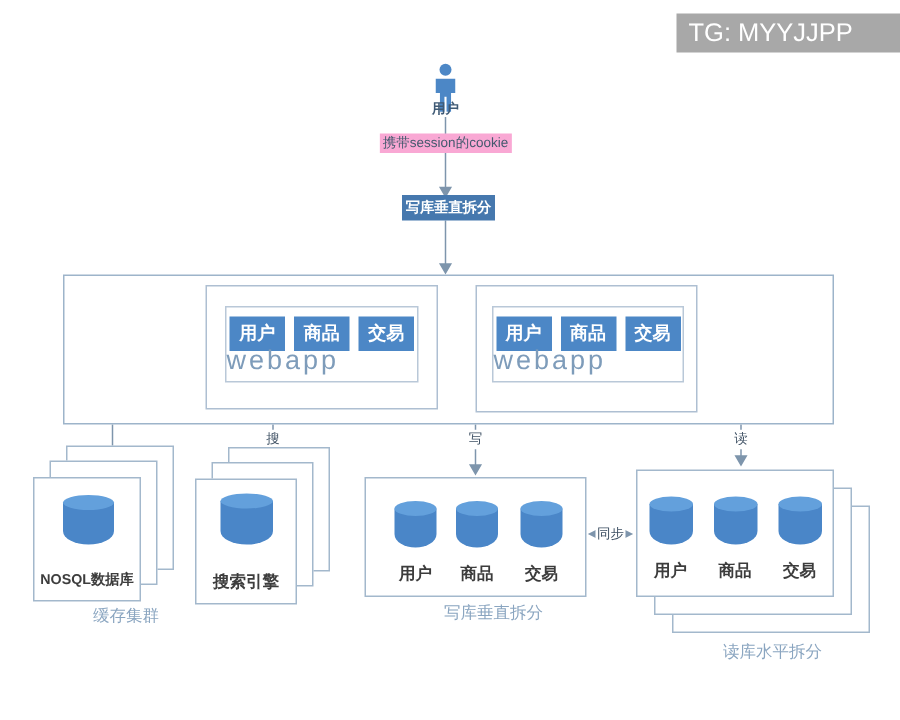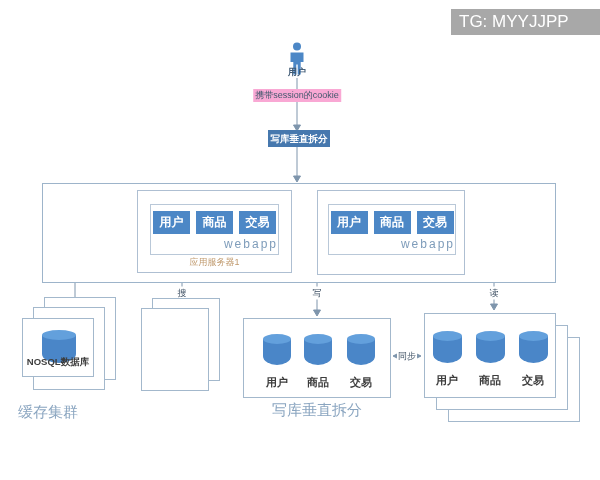--- a/index.html
+++ b/index.html
@@ -10,24 +10,24 @@
   .banner{position:absolute;background:#a8a8a8;color:#fff;font-size:17px;line-height:26px;height:26px;white-space:nowrap;}
   .lb-box{position:absolute;background:#4678ae;color:#fff;font-size:9.5px;font-weight:bold;
           text-align:center;line-height:17px;height:17px;}
   .outline{position:absolute;background:#fff;border:1px solid #a3b8cc;box-sizing:border-box;}
   .bigbox{position:absolute;border:1px solid #9db4ca;box-sizing:border-box;background:transparent;}
   .srvbox{position:absolute;border:1px solid #aebfd2;box-sizing:border-box;}
   .webappbox{position:absolute;border:1px solid #b9c8d8;box-sizing:border-box;}
   .chips{position:absolute;left:0;right:0;top:6px;display:flex;justify-content:center;gap:6px;}
   .chip{background:#4c87c6;color:#fff;font-weight:bold;font-size:12px;height:23px;line-height:23px;
         text-align:center;min-width:33px;padding:0 2px;}
-  .webapp-lbl{position:absolute;left:0;right:0;bottom:3px;text-align:right;color:#7e9cba;
-              font-size:12px;letter-spacing:2px;}
+  .webapp-lbl{position:absolute;left:0;right:0;bottom:3px;text-align:left;color:#7e9cba;
+              font-size:18px;letter-spacing:2px;}
   .srv-cap{position:absolute;left:0;right:0;bottom:3px;text-align:center;color:#c09a6e;font-size:9px;}
-  .cap{position:absolute;font-size:15px;color:#8aa5c0;text-align:left;}
+  .cap{position:absolute;font-size:11px;color:#8aa5c0;text-align:right;}
   .dbl{position:absolute;font-weight:bold;color:#3c3c3c;font-size:11px;text-align:center;transform:translateX(-50%);white-space:nowrap;}
   .title-lbl{position:absolute;left:0;right:0;font-weight:bold;color:#3d3d3d;text-align:center;white-space:nowrap;}
   .cyl{position:absolute;background:#4a86c8;border-radius:0 0 50% 50% / 0 0 9px 9px;}
   .cyl::before{content:"";position:absolute;left:0;top:-5px;width:100%;height:10px;background:#63a0dc;border-radius:50%;}
   .edge-lbl{position:absolute;transform:translate(-50%,-50%);font-size:9px;color:#3f5164;
             background:#fff;padding:0 1px;white-space:nowrap;}
   .small-lbl{position:absolute;transform:translateX(-50%);font-size:9px;color:#3f5a75;
              font-weight:bold;white-space:nowrap;}
   .cookie{position:absolute;transform:translateX(-50%);font-size:9px;color:#44596e;background:#f9a8d4;
           padding:0 2px;white-space:nowrap;}
@@ -74,49 +74,52 @@
 
   <div class="srvbox" style="left:137px;top:190px;width:155px;height:83px;">
     <div class="webappbox" style="left:12px;top:13px;width:129px;height:51px;">
       <div class="chips">
         <div class="chip">用户</div>
         <div class="chip">商品</div>
         <div class="chip">交易</div>
       </div>
       <div class="webapp-lbl">webapp</div>
     </div>
-    <div class="srv-cap">应用服务器1</div>
   </div>
 
   <div class="srvbox" style="left:317px;top:190px;width:148px;height:85px;">
     <div class="webappbox" style="left:10px;top:13px;width:128px;height:51px;">
       <div class="chips">
         <div class="chip">用户</div>
         <div class="chip">商品</div>
         <div class="chip">交易</div>
       </div>
       <div class="webapp-lbl">webapp</div>
     </div>
   </div>
 
   <div class="edge-lbl" style="left:182px;top:293px;">搜</div>
   <div class="edge-lbl" style="left:317px;top:293px;">写</div>
   <div class="edge-lbl" style="left:494px;top:293px;">读</div>
   <div class="edge-lbl" style="left:407px;top:356px;">同步</div>
 
   <div class="outline" style="left:44px;top:297px;width:72px;height:83px;"></div>
   <div class="outline" style="left:33px;top:307px;width:72px;height:83px;"></div>
-  <div class="outline" style="left:22px;top:318px;width:72px;height:59px;">
+  <div class="outline" style="left:22px;top:318px;width:72px;height:83px;">
     <div class="cyl" style="left:19px;top:16px;width:34px;height:28px;"></div>
     <div class="title-lbl" style="bottom:7px;font-size:9.5px;">NOSQL数据库</div>
   </div>
   <div class="cap" style="left:18px;top:403px;width:88px;">缓存集群</div>
 
   <div class="outline" style="left:152px;top:298px;width:68px;height:83px;"></div>
   <div class="outline" style="left:141px;top:308px;width:68px;height:83px;"></div>
+  <div class="outline" style="left:130px;top:319px;width:68px;height:84px;">
+    <div class="cyl" style="left:16px;top:14px;width:35px;height:29px;"></div>
+    <div class="title-lbl" style="bottom:7px;font-size:11px;">搜索引擎</div>
+  </div>
 
   <div class="outline" style="left:243px;top:318px;width:148px;height:80px;">
     <div class="cyl" style="left:19px;top:20px;width:28px;height:26px;"></div>
     <div class="cyl" style="left:60px;top:20px;width:28px;height:26px;"></div>
     <div class="cyl" style="left:103px;top:20px;width:28px;height:26px;"></div>
     <div class="dbl" style="left:33px;top:56px;">用户</div>
     <div class="dbl" style="left:74px;top:56px;">商品</div>
     <div class="dbl" style="left:117px;top:56px;">交易</div>
   </div>
   <div class="cap" style="left:272px;top:401px;width:90px;">写库垂直拆分</div>
@@ -124,14 +127,15 @@
   <div class="outline" style="left:448px;top:337px;width:132px;height:85px;"></div>
   <div class="outline" style="left:436px;top:325px;width:132px;height:85px;"></div>
   <div class="outline" style="left:424px;top:313px;width:132px;height:85px;">
     <div class="cyl" style="left:8px;top:22px;width:29px;height:27px;"></div>
     <div class="cyl" style="left:51px;top:22px;width:29px;height:27px;"></div>
     <div class="cyl" style="left:94px;top:22px;width:29px;height:27px;"></div>
     <div class="dbl" style="left:22px;top:59px;">用户</div>
     <div class="dbl" style="left:65px;top:59px;">商品</div>
     <div class="dbl" style="left:108px;top:59px;">交易</div>
   </div>
+  <div class="cap" style="left:458px;top:427px;width:90px;">读库水平拆分</div>
 
 </div>
 
 </body></html>

